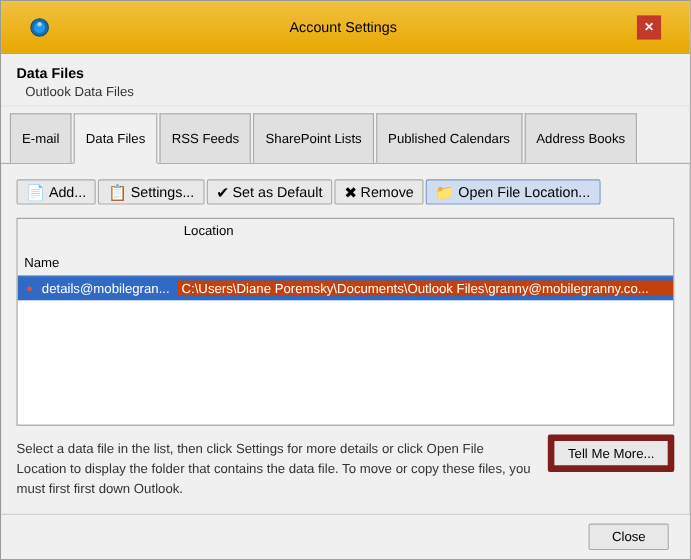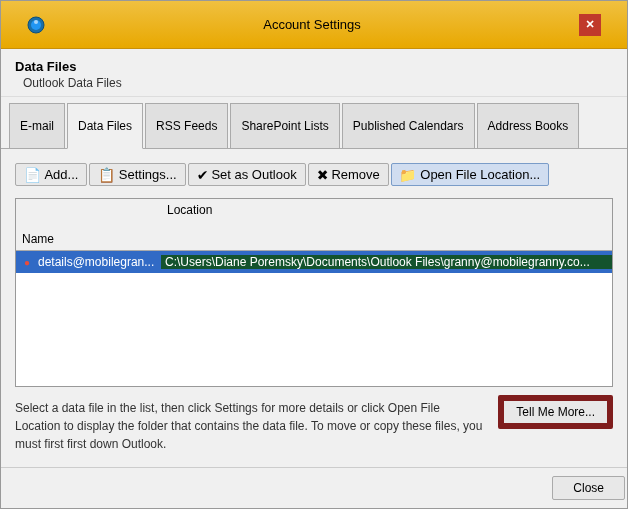--- a/index.html
+++ b/index.html
@@ -209,21 +209,21 @@
       text-overflow: ellipsis;
     }
 
     .file-row-location {
       flex: 1;
       padding: 0 4px;
       font-size: 12px;
       overflow: hidden;
       white-space: nowrap;
       text-overflow: ellipsis;
-      background: #14532d;
+      background: #c2410c;
     }
 
     .info-text {
       font-size: 12px;
       color: #333;
       line-height: 1.5;
       padding: 4px 0;
     }
 
     .bottom-row {
@@ -238,21 +238,21 @@
       background: #e8e8e8;
       cursor: pointer;
       font-size: 12px;
       white-space: nowrap;
       border-radius: 2px;
     }
 
     .footer {
       display: flex;
       justify-content: flex-end;
-      padding: 8px 2px;
+      padding: 8px 19px;
       border-top: 1px solid #ccc;
       background: #f0f0f0;
     }
 
     .footer-close-btn {
       padding: 4px 20px;
       border: 1px solid #aaa;
       background: #e8e8e8;
       cursor: pointer;
       font-size: 12px;
@@ -296,21 +296,21 @@
       <button class="toolbar-btn">
         <span class="toolbar-icon">📄</span>
         <span>Add...</span>
       </button>
       <button class="toolbar-btn">
         <span class="toolbar-icon">📋</span>
         <span>Settings...</span>
       </button>
       <button class="toolbar-btn">
         <span class="toolbar-icon">✔</span>
-        <span>Set as Outlook</span>
+        <span>Set as Default</span>
       </button>
       <button class="toolbar-btn">
         <span class="toolbar-icon">✖</span>
         <span>Remove</span>
       </button>
       <button class="toolbar-btn highlighted">
         <span class="toolbar-icon">📁</span>
         <span>Open File Location...</span>
       </button>
     </div>

